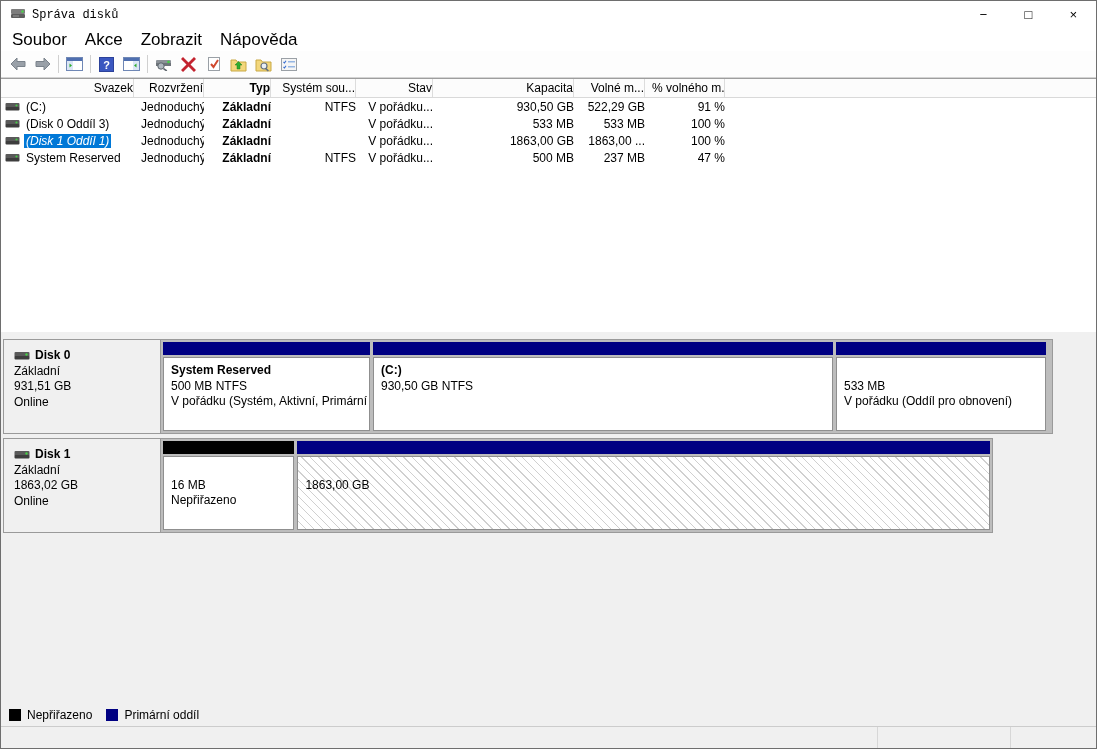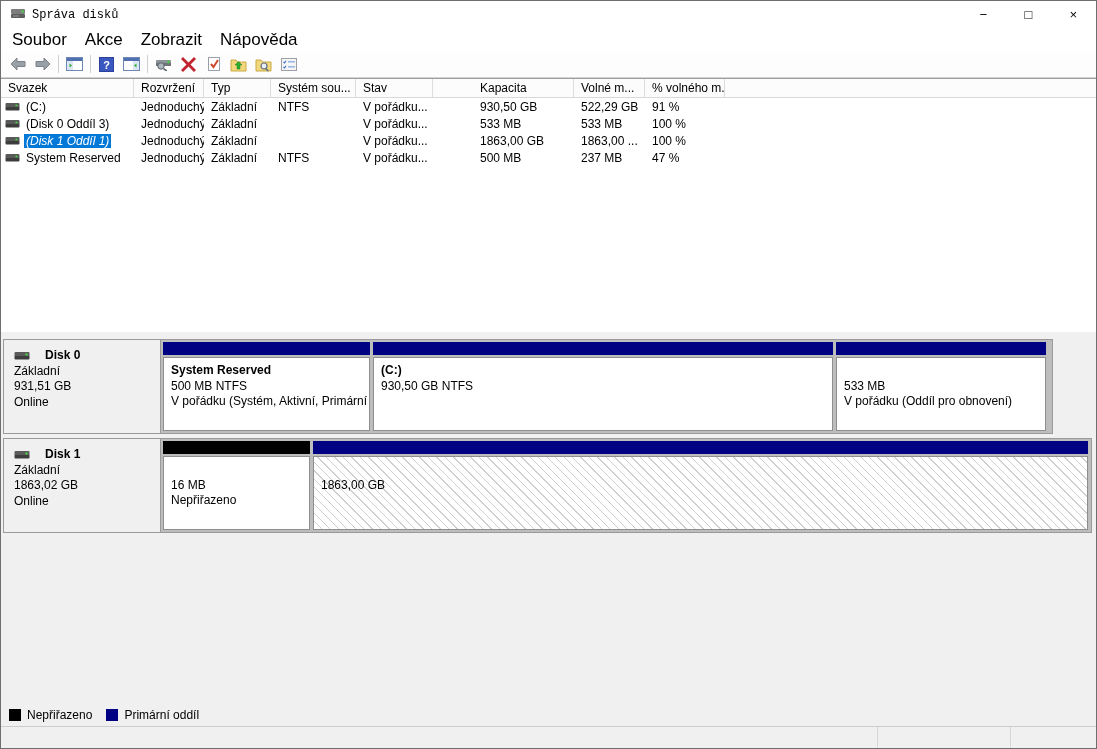--- a/index.html
+++ b/index.html
@@ -21,39 +21,39 @@
   .menubar { height:22px; flex:0 0 22px; display:flex; align-items:center; background:#fff; padding-left:2px; }
   .menuitem { padding:2px 9px; font-size:17px; }
 
   
   .toolbar { height:27px; flex:0 0 27px; display:flex; align-items:center; background:#fdfdfd;
              border-bottom:1px solid #d4d4d4; padding-left:4px; }
   .tbtn { width:25px; height:23px; display:flex; align-items:center; justify-content:center; }
   .tsep { width:1px; height:18px; background:#d0d0d0; margin:0 3px; }
 
   
-  .listpane { flex:0 0 254px; background:#fff; border-top:1px solid #9e9e9e; overflow:hidden; }
+  .listpane { flex:0 0 254px; background:#fff; border-top:1px solid #9e9e9e; overflow:hidden;text-align:right; }
   .lheader { display:flex; height:19px; background:#fcfcfc; border-bottom:1px solid #d9d9d9; }
   .hcell { padding:2px 0 0 7px; font-size:12px; border-right:1px solid #dcdcdc; overflow:hidden; white-space:nowrap; }
   .lrow { display:flex; height:17px; align-items:center; }
   .cell { padding-left:7px; font-size:12px; overflow:hidden; white-space:nowrap; }
   .volcell { display:flex; align-items:center; padding-left:4px; }
   .volcell .vname { padding:0 2px; }
   .lrow.selected .vname { background:#0078d7; color:#fff;font-style:italic; }
-  .c0{width:133px;} .c1{width:70px;} .c2{width:67px;} .c3{width:85px;}
+  .c0{width:133px;} .c1{width:70px;} .c2{width:67px;font-weight:bold;} .c3{width:85px;}
   .c4{width:77px;} .c5{width:101px;margin-left:40px;} .c6{width:71px;} .c7{width:80px;}
 
   
   .splitter { flex:0 0 5px; background:#f0f0f0; }
   .graphpane { flex:1; background:#f0f0f0; display:flex; flex-direction:column; overflow:hidden; }
   .diskrow { display:flex; margin:0 0 4px 2px; height:95px; flex:0 0 95px; }
   .diskrow.first { margin-top:2px; }
   .diskinfo { width:158px; flex:0 0 158px; background:#f0f0f0; border:1px solid #9a9a9a;
               padding:8px 0 0 10px; line-height:15.5px; }
-  .diskinfo .dname { font-weight:bold; display:flex; align-items:center; gap:15px; }
+  .diskinfo .dname { font-weight:bold; display:flex; align-items:center; gap:5px; }
   .partstrip { background:#bdbdbd; border:1px solid #9a9a9a; border-left:none;
                display:flex; gap:3px; padding:2px; }
   .part { display:flex; flex-direction:column; }
   .part .bar { height:13px; flex:0 0 13px; margin-bottom:2px; }
   .part .bar.primary { background:#000082; }
   .part .bar.unalloc { background:#000000; }
   .part .body { flex:1; background:#fff; border:1px solid #8f8f8f; padding:5px 7px 0 7px;
                 line-height:15.5px; overflow:hidden; white-space:nowrap; }
   .part .body.hatch { background:repeating-linear-gradient(45deg,#ffffff 0 5px,#d0d0d0 5px 6px); }
   .part .pname { font-weight:bold; min-height:15.5px; }
@@ -315,21 +315,21 @@
               <rect x="0.5" y="1" width="15" height="5" rx="1" fill="#5a5a5a"></rect>
               <rect x="0.5" y="5" width="15" height="3.5" rx="1" fill="#3d3d3d"></rect>
               <circle cx="12.5" cy="3.5" r="1.2" fill="#44d044"></circle>
             </svg>
           <span>Disk 1</span>
         </div>
         <div>Základní</div>
         <div>1863,02 GB</div>
         <div>Online</div>
       </div>
-      <div class="partstrip" style="width:931px">
+      <div class="partstrip" style="width:832px">
         <div class="part" style="width:147px">
           <div class="bar unalloc"></div>
           <div class="body">
             <div class="pname"></div>
             <div>16 MB</div>
             <div>Nepřiřazeno</div>
           </div>
         </div>
         <div class="part" style="width:775px">
           <div class="bar primary"></div>

